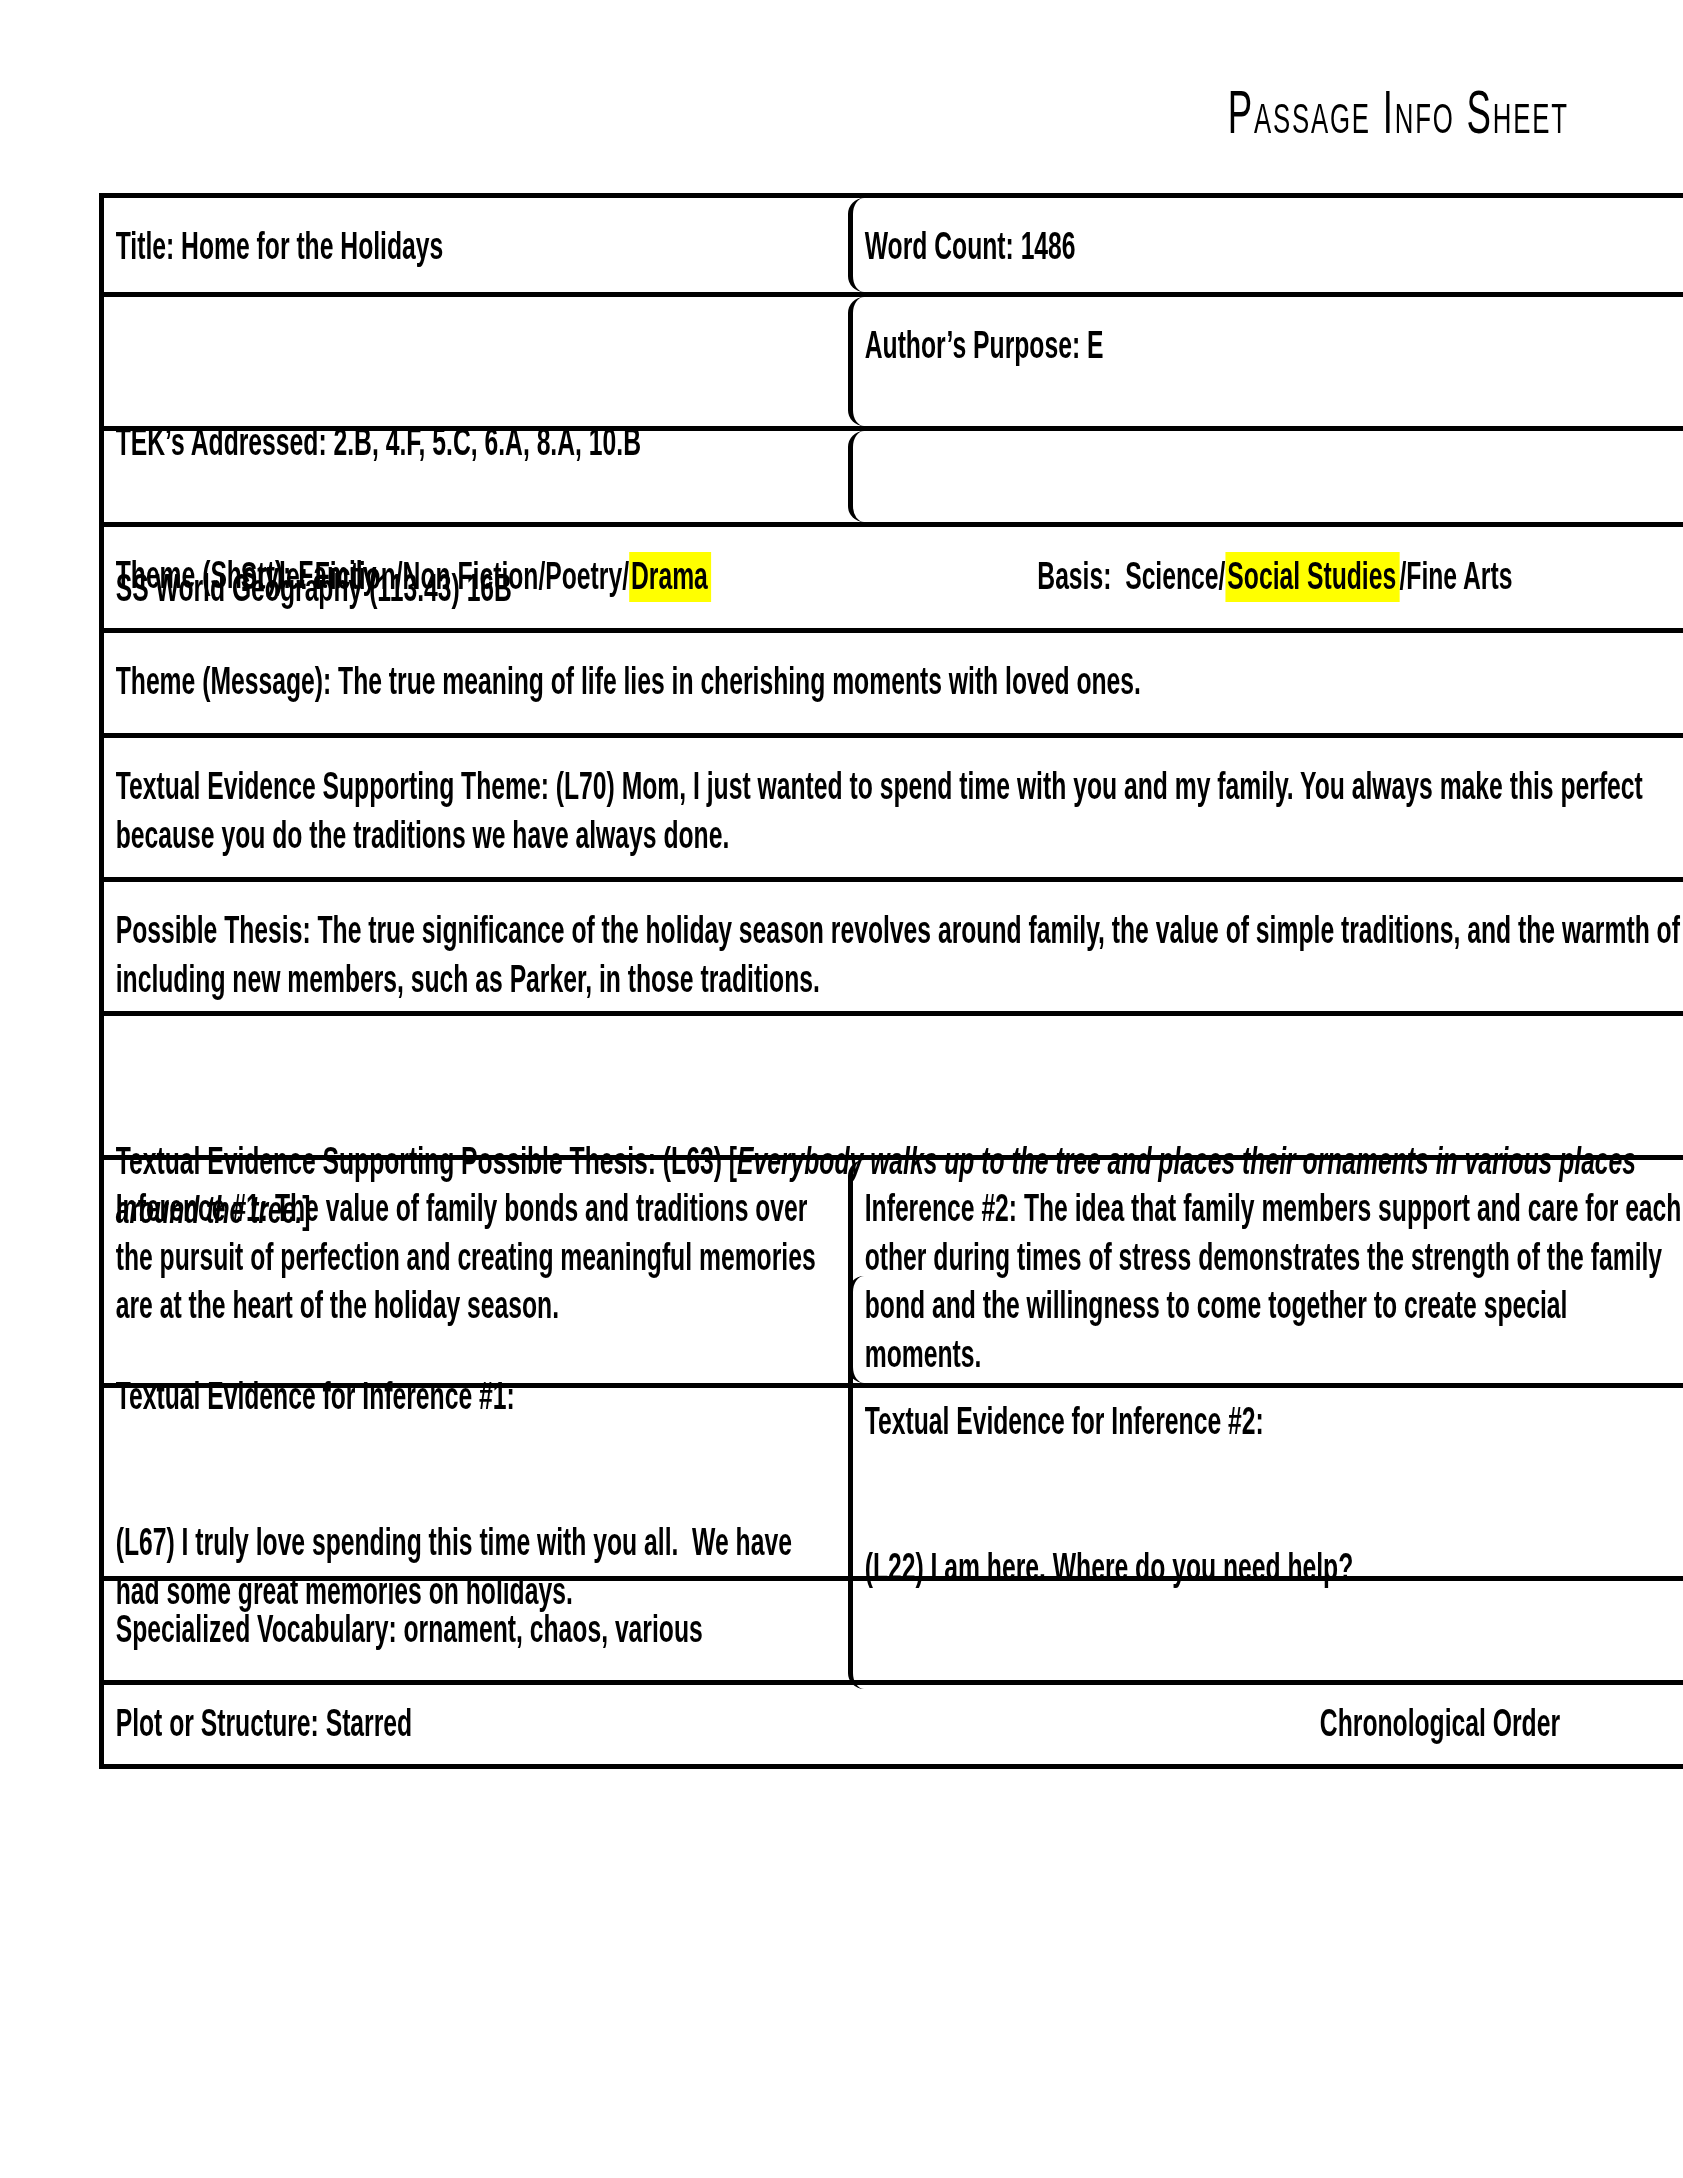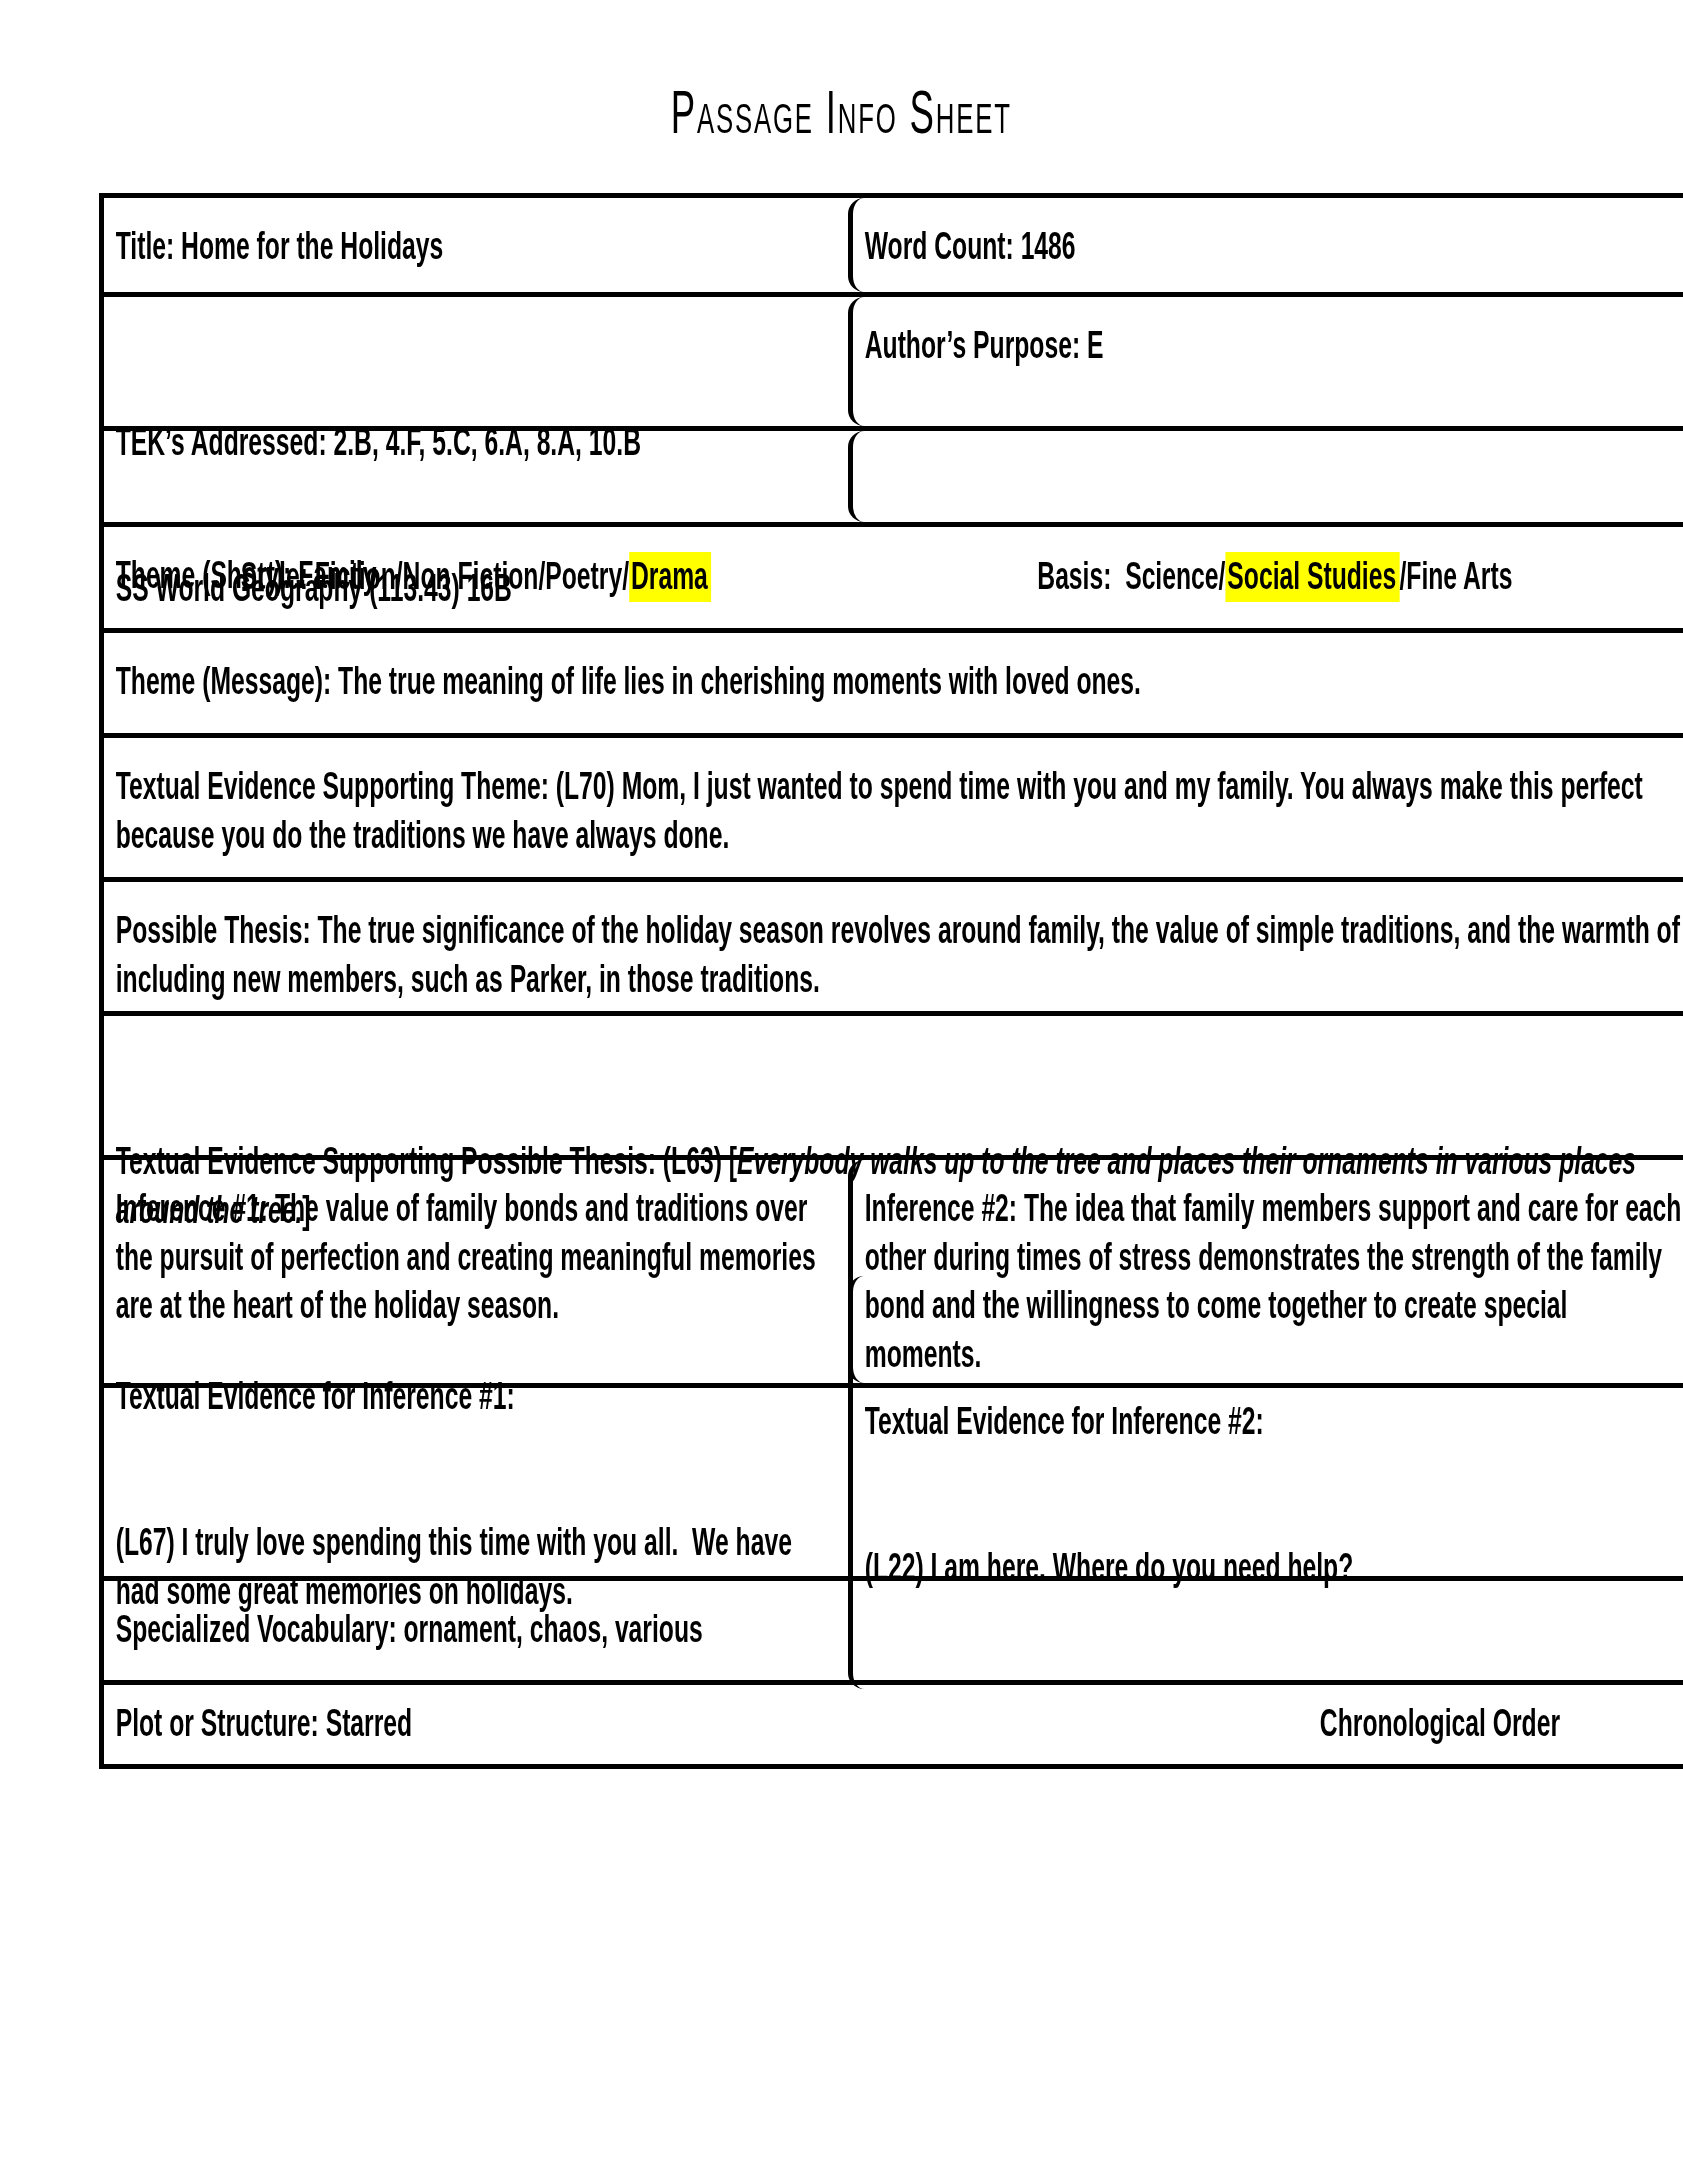--- a/index.html
+++ b/index.html
@@ -11,21 +11,21 @@
     font-family: "Liberation Sans", sans-serif;
     color: #000;
   }
 
   
   .page-title {
     position: absolute;
     top: 77px;
     left: 0;
     width: 1683px;
-    text-align: center;
+    text-align: right;
   }
   .page-title span {
     display: inline-block;
     font-variant: small-caps;
     font-size: 61px;
     font-weight: 400;
     letter-spacing: 3px;
     transform: scaleX(0.60);
     transform-origin: 50% 50%;
     white-space: nowrap;

